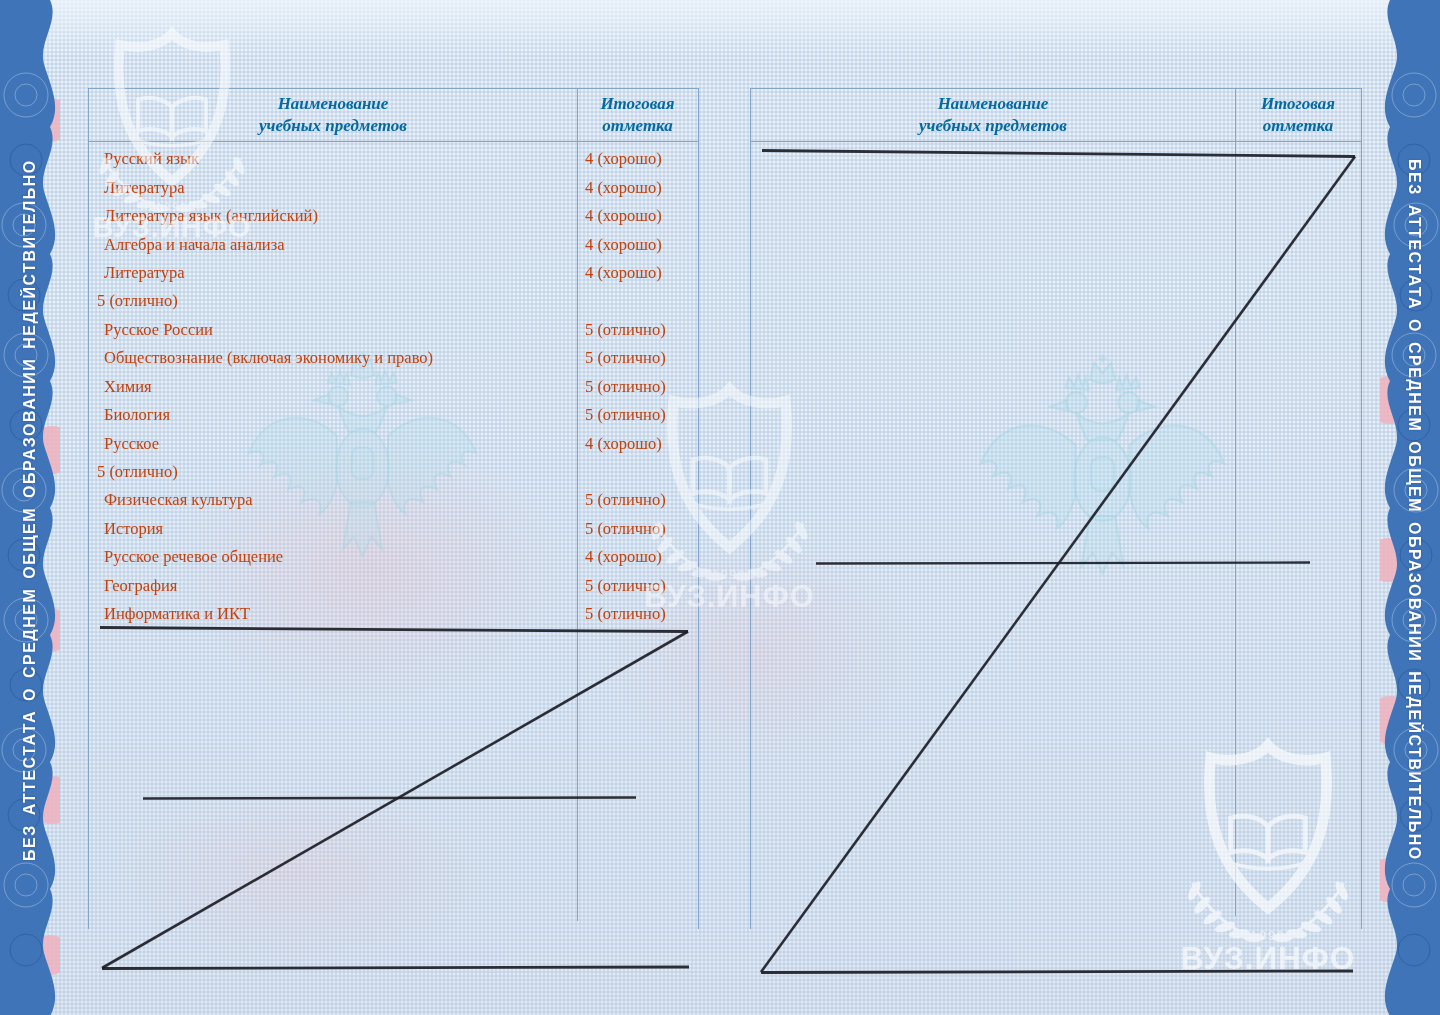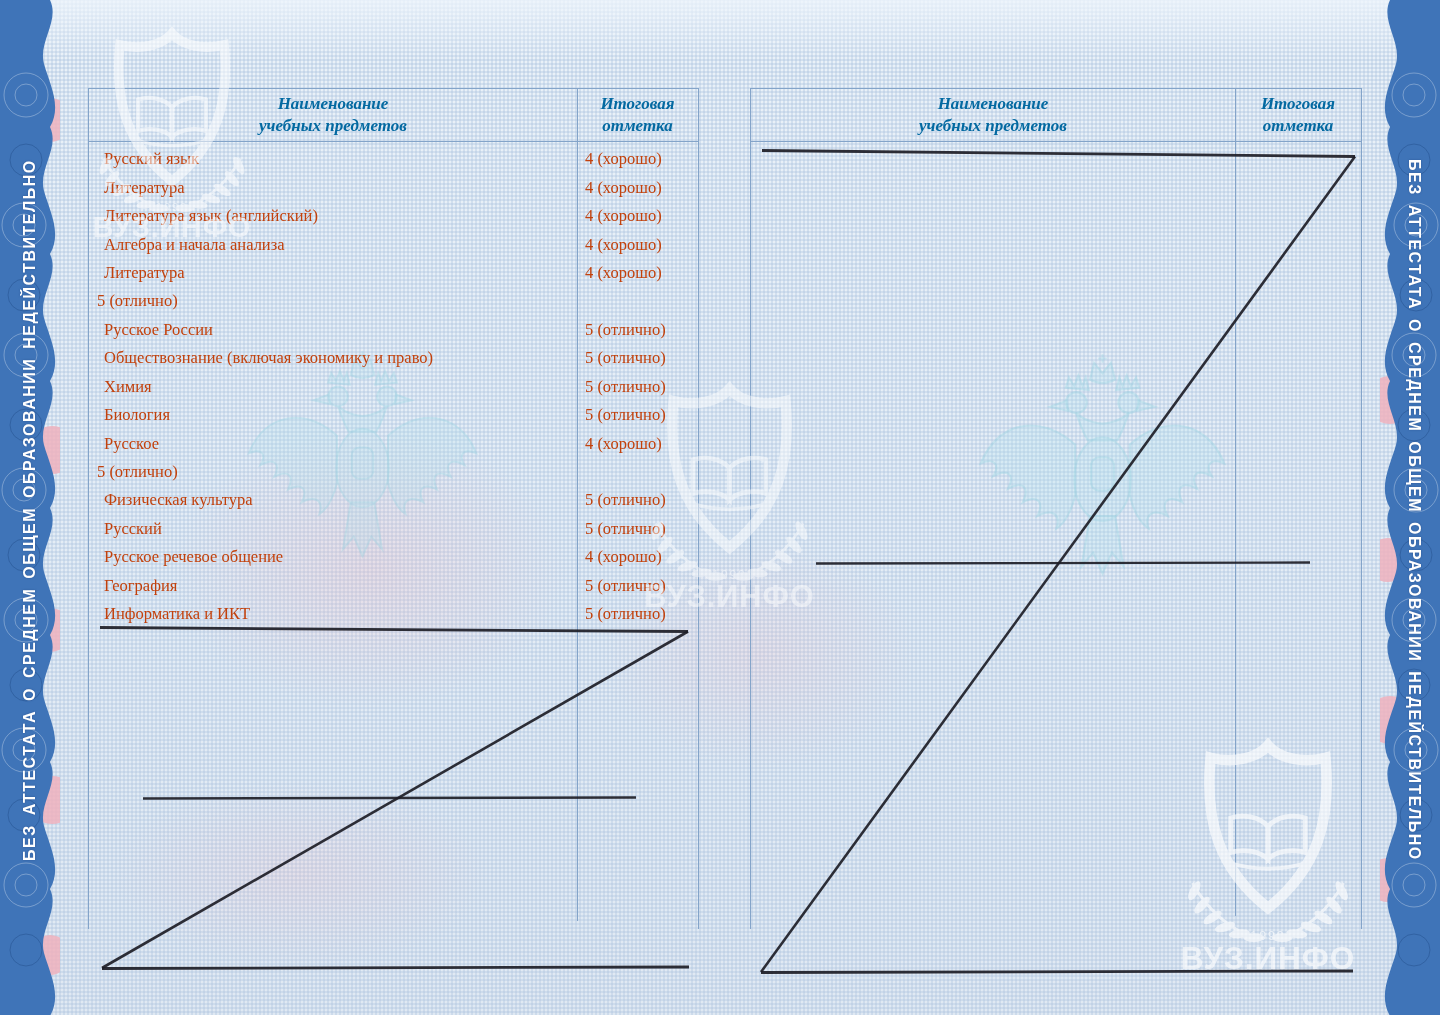--- a/index.html
+++ b/index.html
@@ -289,21 +289,21 @@
         <span class="td-grade">4 (хорошо)</span>
       </div>
       <div class="trow">
         <span class="td-grade">5 (отлично)</span>
       </div>
       <div class="trow">
         <span class="td-subject">Физическая культура</span>
         <span class="td-grade">5 (отлично)</span>
       </div>
       <div class="trow">
-        <span class="td-subject">Русский</span>
+        <span class="td-subject">История</span>
         <span class="td-grade">5 (отлично)</span>
       </div>
       <div class="trow">
         <span class="td-subject">Русское речевое общение</span>
         <span class="td-grade">4 (хорошо)</span>
       </div>
       <div class="trow">
         <span class="td-subject">География</span>
         <span class="td-grade">5 (отлично)</span>
       </div>

